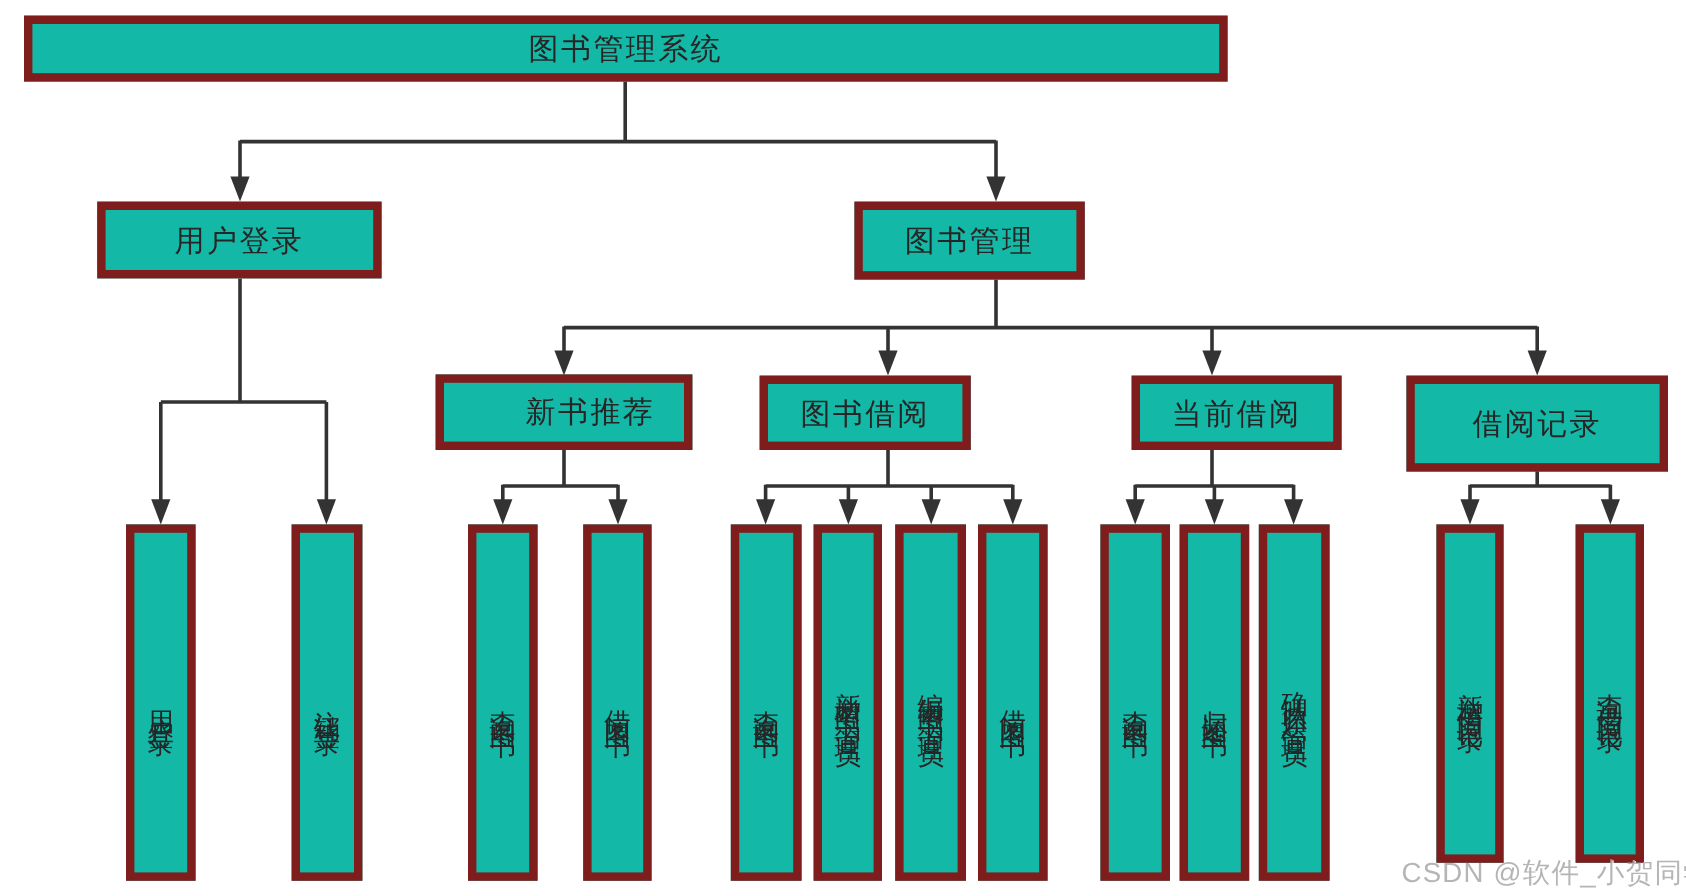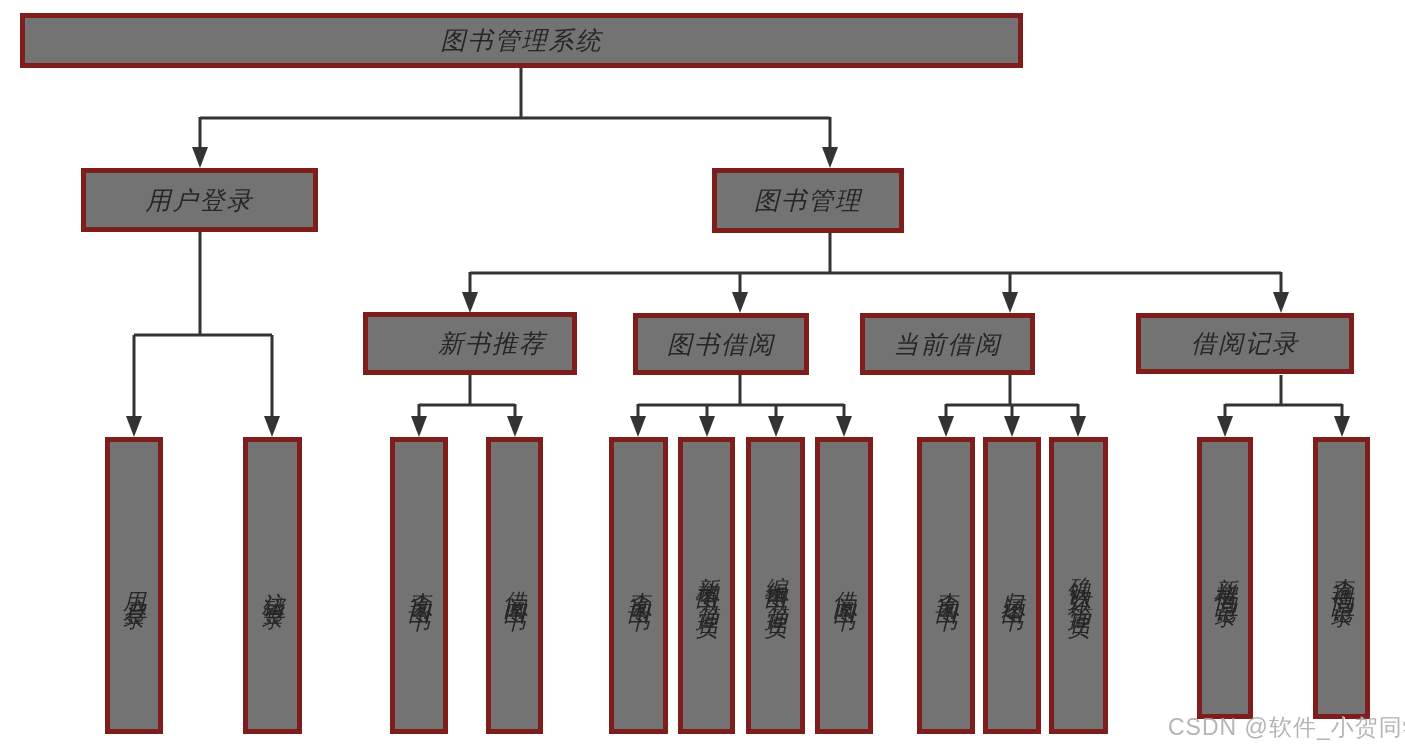--- a/index.html
+++ b/index.html
@@ -17,28 +17,27 @@
   }
   .wires {
     position: absolute;
     left: 0;
     top: 0;
     z-index: 1;
   }
   .box {
     position: absolute;
     box-sizing: border-box;
-    border: 5px solid #7f1d1d;
-    background: #737373;
+    border: 7px solid #7f1d1d;
+    background: #14b8a6;
     display: flex;
     align-items: center;
     justify-content: center;
     z-index: 2;
     color: #262626;
-    font-style: italic;
   }
   .hbox {
     font-size: 25px;
     font-weight: 500;
     letter-spacing: 2px;
   }
   .vbox {
     writing-mode: vertical-rl;
     text-orientation: mixed;
     font-size: 22px;
@@ -112,22 +111,22 @@
     </g>
   </svg>
 
   <div class="box hbox" style="left:20px; top:13px; width:1003px; height:55px;">图书管理系统</div>
 
   <div class="box hbox" style="left:81px; top:168px; width:237px; height:64px;">用户登录</div>
   <div class="box hbox" style="left:712px; top:168px; width:192px; height:65px;">图书管理</div>
 
   <div class="box hbox" style="left:363px; top:312px; width:214px; height:63px;padding-left:44px;">新书推荐</div>
   <div class="box hbox" style="left:633px; top:313px; width:176px; height:62px;">图书借阅</div>
-  <div class="box hbox" style="left:860px; top:313px; width:175px; height:62px;">当前借阅</div>
-  <div class="box hbox" style="left:1136px; top:313px; width:218px; height:61px;">借阅记录</div>
+  <div class="box hbox" style="left:943px; top:313px; width:175px; height:62px;">当前借阅</div>
+  <div class="box hbox" style="left:1172px; top:313px; width:218px; height:80px;">借阅记录</div>
 
   <div class="box vbox" style="left:105px; top:437px; width:58px; height:297px;">用户登录</div>
   <div class="box vbox" style="left:243px; top:437px; width:59px; height:297px;">注销登录</div>
 
   <div class="box vbox" style="left:390px; top:437px; width:58px; height:297px;">查询图书</div>
   <div class="box vbox" style="left:486px; top:437px; width:57px; height:297px;">借阅图书</div>
 
   <div class="box vbox" style="left:609px; top:437px; width:59px; height:297px;">查询图书</div>
   <div class="box vbox" style="left:678px; top:437px; width:57px; height:297px;">新增图书（管理员）</div>
   <div class="box vbox" style="left:746px; top:437px; width:59px; height:297px;">编辑图书（管理员）</div>

